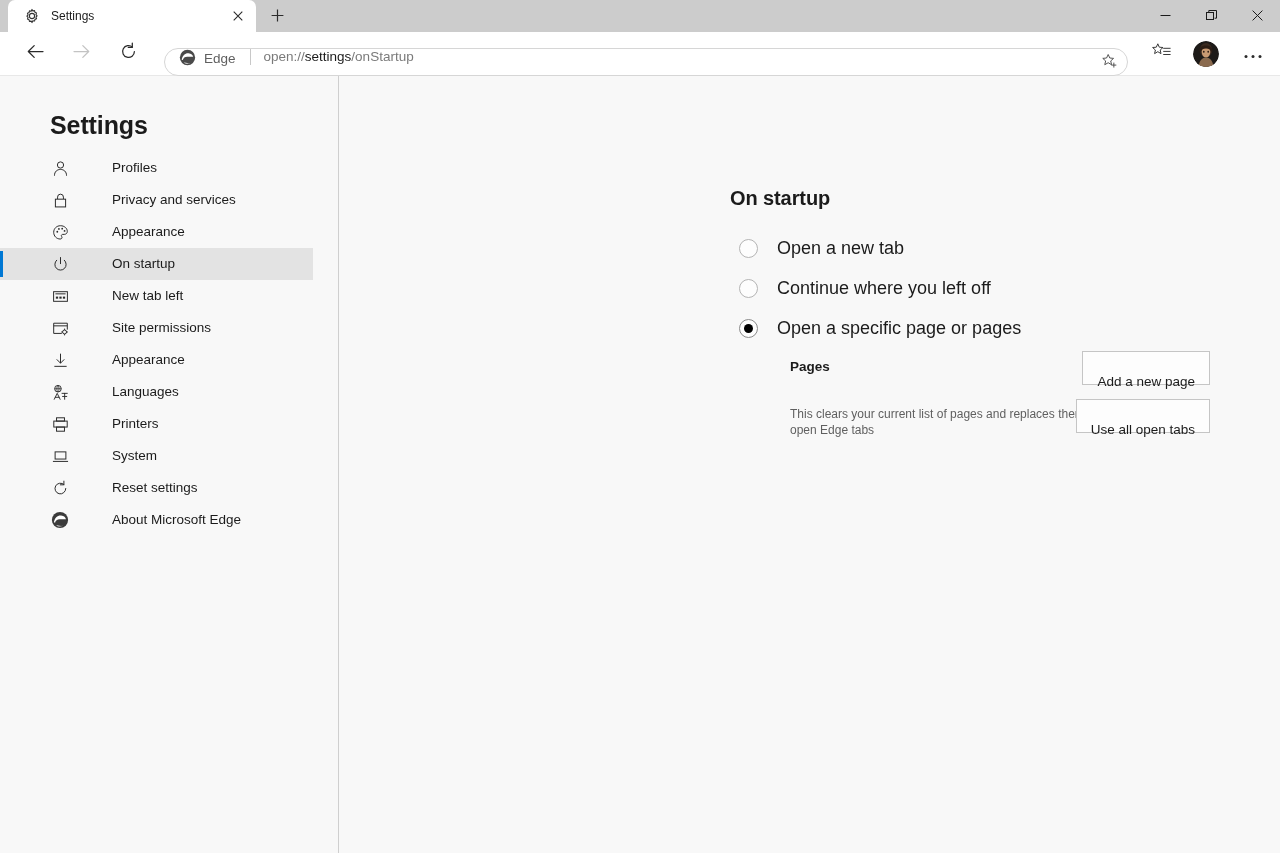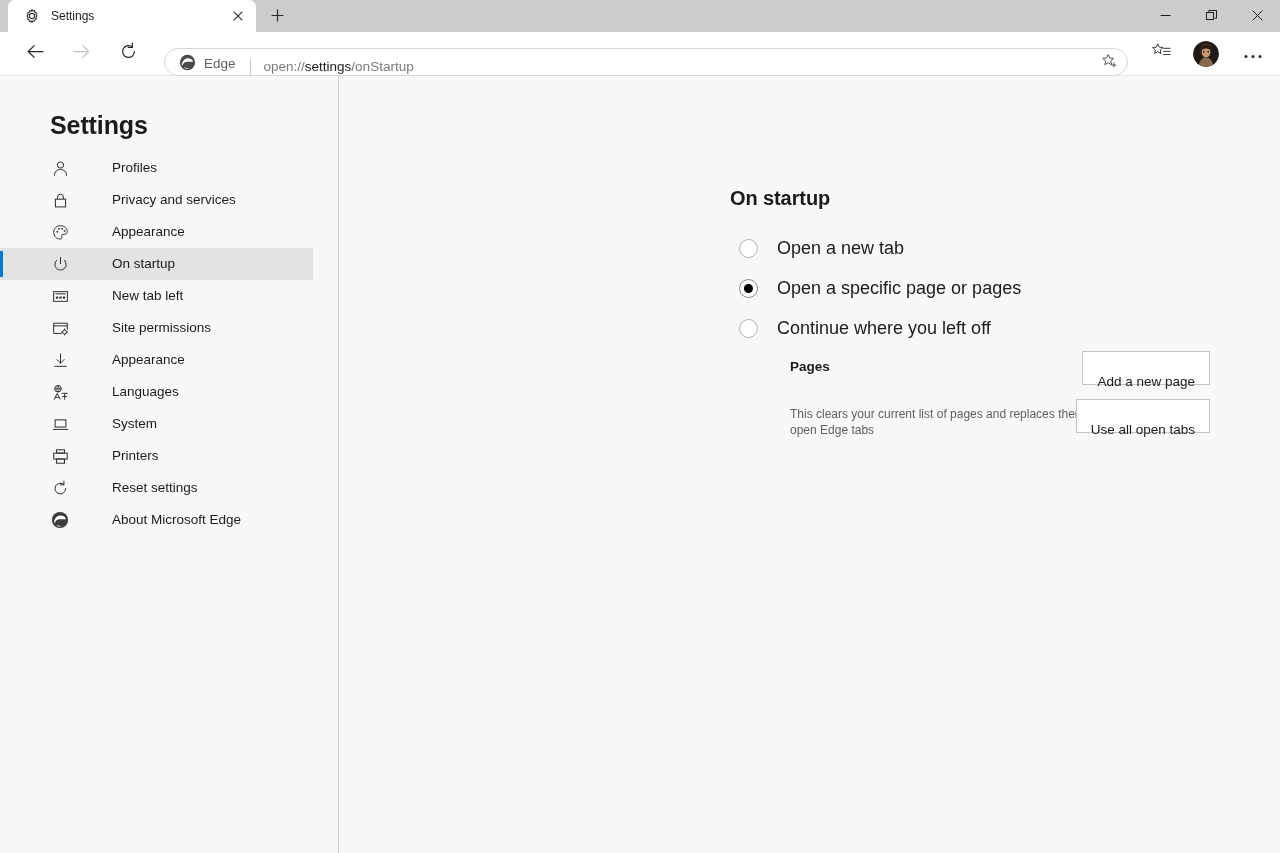--- a/index.html
+++ b/index.html
@@ -117,21 +117,21 @@
 
   .omnibox {
     flex: 1;
     height: 28px;
     margin-left: 19px;
     margin-right: 4px;
     background: #ffffff;
     border: 1px solid #d6d6d6;
     border-radius: 14px;
     display: flex;
-    align-items: flex-end;
+    align-items: flex-start;
     padding: 0 4px 0 14px;
     min-width: 0;
     margin-top: 16px;
   }
 
   .edge-brand {
     display: flex;
     align-items: center;
     flex: 0 0 auto;
   }
@@ -621,36 +621,36 @@
             <path d="M2.4 16.2 L5.5 9.9 L8.6 16.2 M3.5 14.1 H7.5" fill="none" stroke="#2b2b2b" stroke-width="1" stroke-linecap="round" stroke-linejoin="round"></path>
             <path d="M10.6 9.9 H16.2 M13.4 9.9 V16.2 M11.2 13.2 H15.6" stroke="#2b2b2b" stroke-width="1" stroke-linecap="round"></path>
           </svg>
         </span>
         <span class="nav-label">Languages</span>
       </li>
 
       <li class="nav-item">
         <span class="nav-icon">
           <svg width="17" height="17" viewBox="0 0 18 18">
-            <rect x="3.3" y="4.1" width="11.4" height="7.6" fill="none" stroke="#2b2b2b" stroke-width="1.05"></rect>
-            <path d="M1.4 14.2 H16.6" stroke="#2b2b2b" stroke-width="1.05" stroke-linecap="round"></path>
-          </svg>
-        </span>
-        <span class="nav-label">System</span>
-      </li>
-
-      <li class="nav-item">
-        <span class="nav-icon">
-          <svg width="17" height="17" viewBox="0 0 18 18">
             <rect x="4.8" y="1.9" width="8.4" height="3.5" fill="none" stroke="#2b2b2b" stroke-width="1.05"></rect>
             <rect x="1.9" y="5.4" width="14.2" height="6.3" fill="none" stroke="#2b2b2b" stroke-width="1.05"></rect>
             <rect x="4.8" y="11.7" width="8.4" height="4.4" fill="none" stroke="#2b2b2b" stroke-width="1.05"></rect>
           </svg>
         </span>
         <span class="nav-label">Printers</span>
+      </li>
+
+      <li class="nav-item">
+        <span class="nav-icon">
+          <svg width="17" height="17" viewBox="0 0 18 18">
+            <rect x="3.3" y="4.1" width="11.4" height="7.6" fill="none" stroke="#2b2b2b" stroke-width="1.05"></rect>
+            <path d="M1.4 14.2 H16.6" stroke="#2b2b2b" stroke-width="1.05" stroke-linecap="round"></path>
+          </svg>
+        </span>
+        <span class="nav-label">System</span>
       </li>
 
       <li class="nav-item">
         <span class="nav-icon">
           <svg width="17" height="17" viewBox="0 0 18 18">
             <path d="M14.6 9 a5.7 5.7 0 1 1 -1.9 -4.25" fill="none" stroke="#2b2b2b" stroke-width="1.05" stroke-linecap="round"></path>
             <path d="M12.6 1.2 V5.1 H8.8" fill="none" stroke="#2b2b2b" stroke-width="1.05" stroke-linecap="round" stroke-linejoin="round"></path>
           </svg>
         </span>
         <span class="nav-label">Reset settings</span>
@@ -675,27 +675,27 @@
     <h2 class="content-title">On startup</h2>
 
     <div class="radio-group">
 
       <div class="radio-row">
         <span class="radio-mark"></span>
         <span class="radio-label">Open a new tab</span>
       </div>
 
       <div class="radio-row">
+        <span class="radio-mark"></span>
+        <span class="radio-label">Continue where you left off</span>
+      </div>
+
+      <div class="radio-row">
         <span class="radio-mark checked"></span>
         <span class="radio-label">Open a specific page or pages</span>
-      </div>
-
-      <div class="radio-row">
-        <span class="radio-mark"></span>
-        <span class="radio-label">Continue where you left off</span>
       </div>
 
     </div>
 
     <div class="pages-section">
 
       <div class="section-row">
         <div class="section-title">Pages</div>
         <button class="action-btn">Add a new page</button>
       </div>

